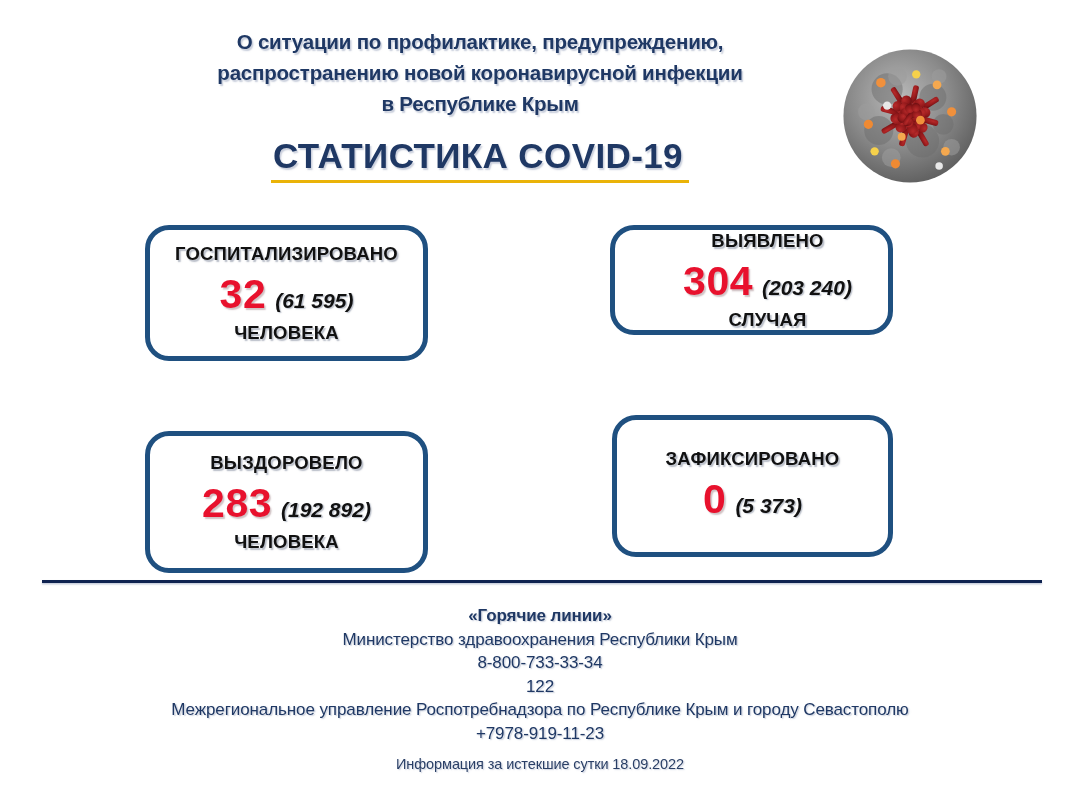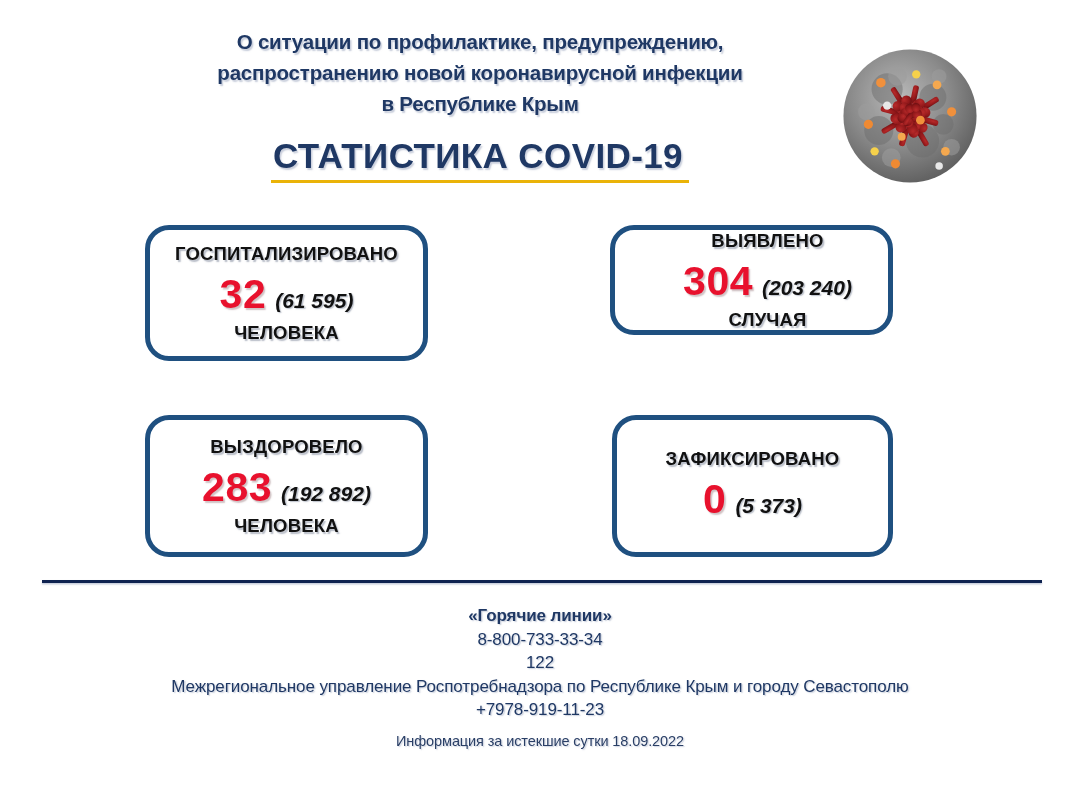--- a/index.html
+++ b/index.html
@@ -75,21 +75,21 @@
     border-radius: 24px;
     background: #ffffff;
     display: flex;
     flex-direction: column;
     align-items: center;
     justify-content: center;
     text-align: center;
   }
   .card-1 { left: 145px; top: 225px; width: 283px; height: 136px; }
   .card-2 { left: 610px; top: 225px; width: 283px; height: 110px; padding-left: 32px; }
-  .card-3 { left: 145px; top: 415px; width: 283px; height: 142px; }
+  .card-3 { left: 145px; top: 431px; width: 283px; height: 142px; }
   .card-4 { left: 612px; top: 415px; width: 281px; height: 142px; }
 
   .card-label {
     color: #111111;
     font-weight: bold;
     font-size: 18.5px;
     line-height: 24px;
     letter-spacing: 0.2px;
     text-shadow: 1.6px 1.6px 1.4px rgba(120,130,150,0.55);
     white-space: nowrap;
@@ -348,20 +348,21 @@
     <div class="value-row">
       <span class="value-main">0</span>
       <span class="value-total">(5 373)</span>
     </div>
   </div>
 
   <div class="divider"></div>
 
   <div class="footer">
     <div class="footer-line bold">«Горячие линии»</div>
+    <div class="footer-line">Министерство здравоохранения Республики Крым</div>
     <div class="footer-line">8-800-733-33-34</div>
     <div class="footer-line">122</div>
     <div class="footer-line">Межрегиональное управление Роспотребнадзора по Республике Крым и городу Севастополю</div>
     <div class="footer-line">+7978-919-11-23</div>
     <div class="footer-note">Информация за истекшие сутки 18.09.2022</div>
   </div>
 
 </div>
 
 </body></html>

